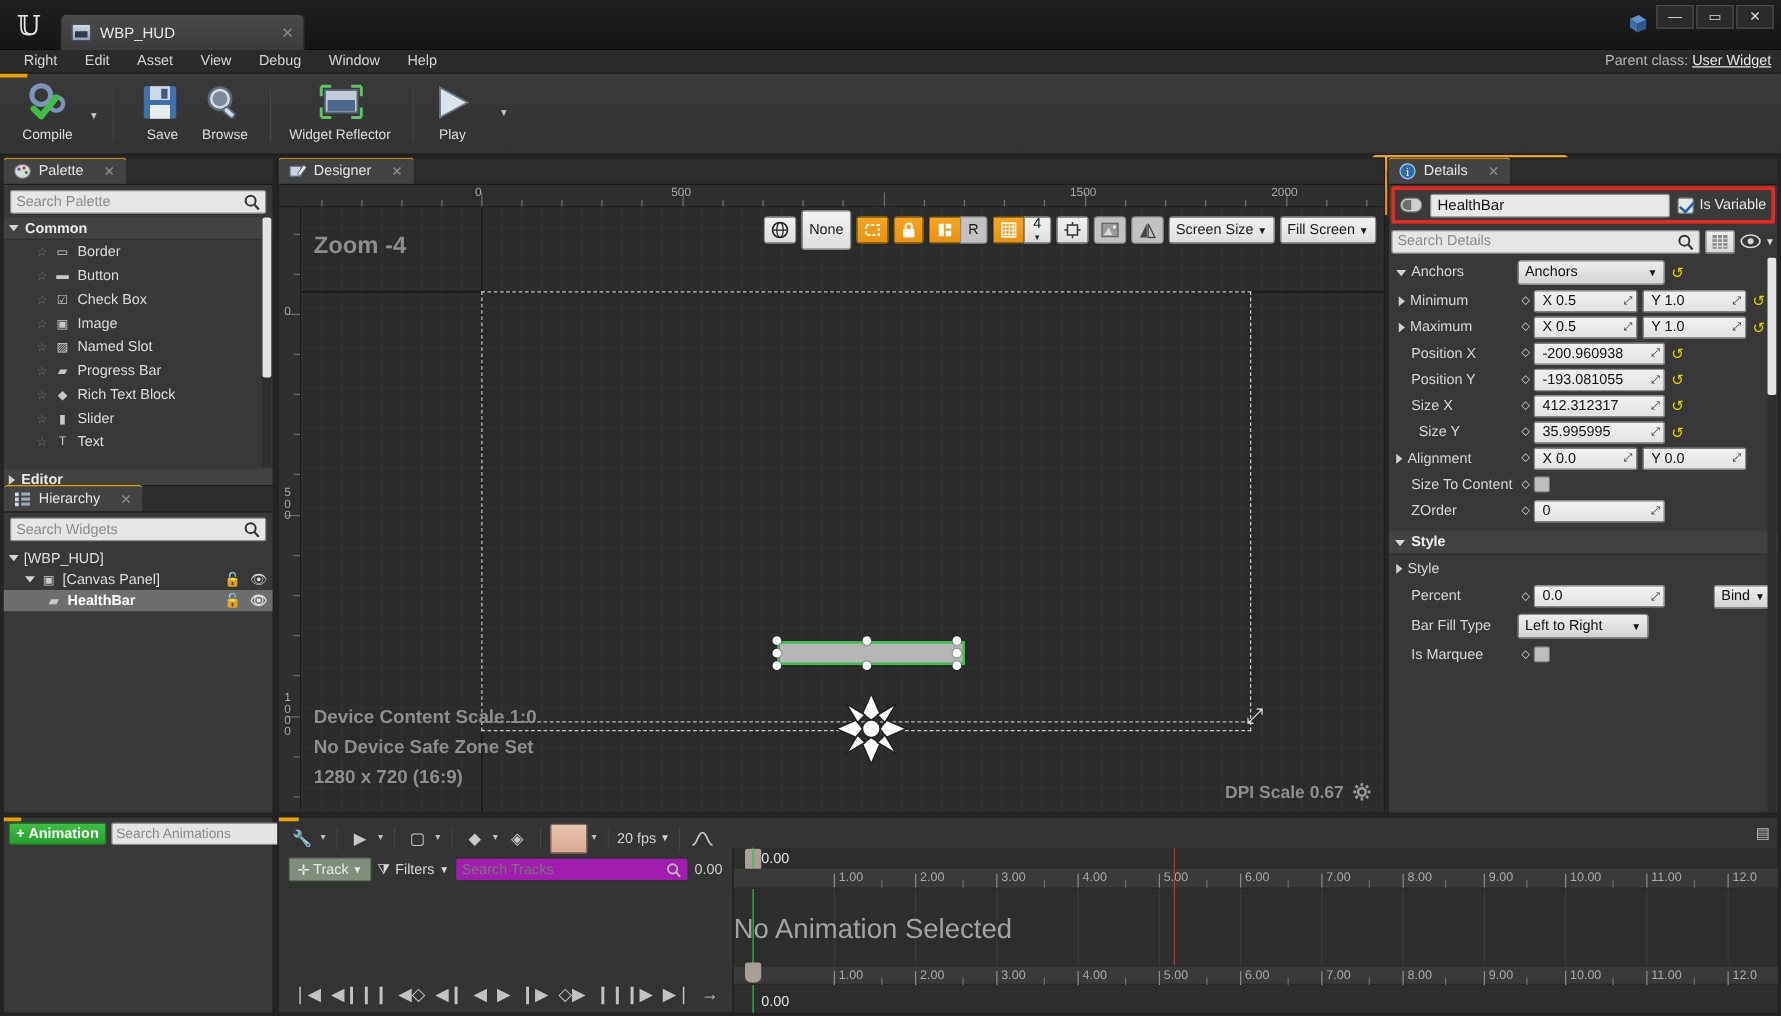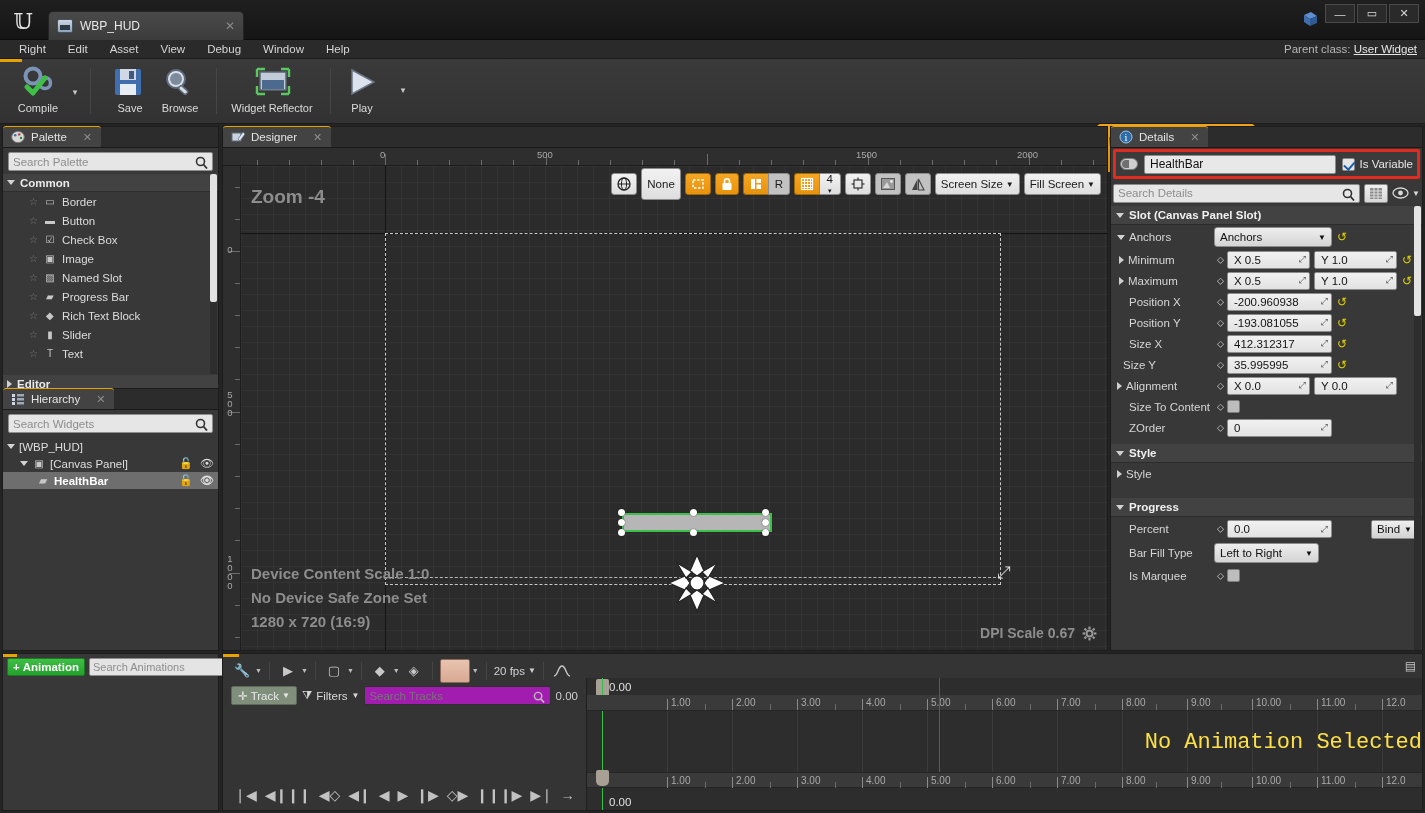--- a/index.html
+++ b/index.html
@@ -379,22 +379,22 @@
     border-top:1px solid #262626; border-bottom:1px solid #262626;}
   .tltick{ position:absolute; top:4px; width:1px; height:11px; background:#8a8a8a; }
   .tltick.minor{ top:9px; height:6px; background:#6a6a6a; }
   .tllabel{ position:absolute; top:2px; font-size:10px; color:#a9a9a9; }
   .tlgrid{ position:absolute; top:0; bottom:0; width:1px; background:#3a3a3a; }
   .playhead{ position:absolute; top:0; bottom:0; width:1px; background:#33c04a; }
   .playhandle{ position:absolute; width:13px;height:20px; background:#a8a095; border-radius:2px 2px 5px 5px; }
   .redline{ position:absolute; width:1px; background:#cf2727; }
   .timestart{ position:absolute; font-size:11.5px; color:#e0e0e0; }
   .noanim{
-    position:absolute; left:0; right:0; top:52px; text-align:right;
-    font-size:22px; color:#fde047;font-family:Liberation Mono, monospace;
+    position:absolute; left:0; right:0; top:52px; text-align:left;
+    font-size:22px; color:#a3a3a3;
   }
   .transport{
     position:absolute; left:0; right:0; bottom:0; height:30px;
     display:flex; align-items:center; justify-content:center; gap:8px;
     color:#c2c2c2; font-size:14px;
   }
   .transport .t{ display:flex;align-items:center; }
   .corner-ico{ position:absolute; right:6px; top:5px; color:#c0c0c0; font-size:12px;}
 </style>
 </head>
@@ -936,24 +936,20 @@
             <circle cx="8.5" cy="6" r="2.4" fill="#d8d8d8"></circle>
           </svg>
         <span style="font-size:8px;">▼</span>
       </div>
     </div>
 
     <div class="detbody">
       <div class="detscroll-track"></div>
       <div class="detscroll"></div>
 
-      <div class="cat">
-        <span class="tri down"></span>
-        <span>Slot (Canvas Panel Slot)</span>
-      </div>
 
       <div class="prow" style="height:24px;">
         <span class="pname">
             <span class="tri down"></span>
             <span>Anchors</span>
           </span>
         <span class="pval">
           <span class="combo" style="width:118px;">
             <span class="txt">Anchors</span>
             <span style="font-size:8px;">▼</span>
@@ -1036,21 +1032,21 @@
         <span class="pval">
           <span class="vfield" style="width:105px;">
               <span class="txt">412.312317</span>
               <span class="spin">⤢</span>
             </span>
           <span class="revert">↺</span>
         </span>
       </div>
 
       <div class="prow">
-        <span class="pname ind" style="padding-left:12px;">
+        <span class="pname ind" style="padding-left:24px;">
             <span>Size Y</span>
           </span>
         <span class="pbind">⬦</span>
         <span class="pval">
           <span class="vfield" style="width:105px;">
               <span class="txt">35.995995</span>
               <span class="spin">⤢</span>
             </span>
           <span class="revert">↺</span>
         </span>
@@ -1102,24 +1098,20 @@
         <span>Style</span>
       </div>
       <div class="prow">
         <span class="pname">
             <span class="tri right"></span>
             <span>Style</span>
           </span>
         <span class="pval"></span>
       </div>
 
-      <div class="cat" style="margin-top:14px;">
-        <span class="tri down"></span>
-        <span>Progress</span>
-      </div>
       <div class="prow" style="height:24px;">
         <span class="pname ind" style="padding-left:18px;">
             <span>Percent</span>
           </span>
         <span class="pbind">⬦</span>
         <span class="pval">
           <span class="vfield" style="width:105px;">
               <span class="txt">0.0</span>
               <span class="spin">⤢</span>
             </span>

